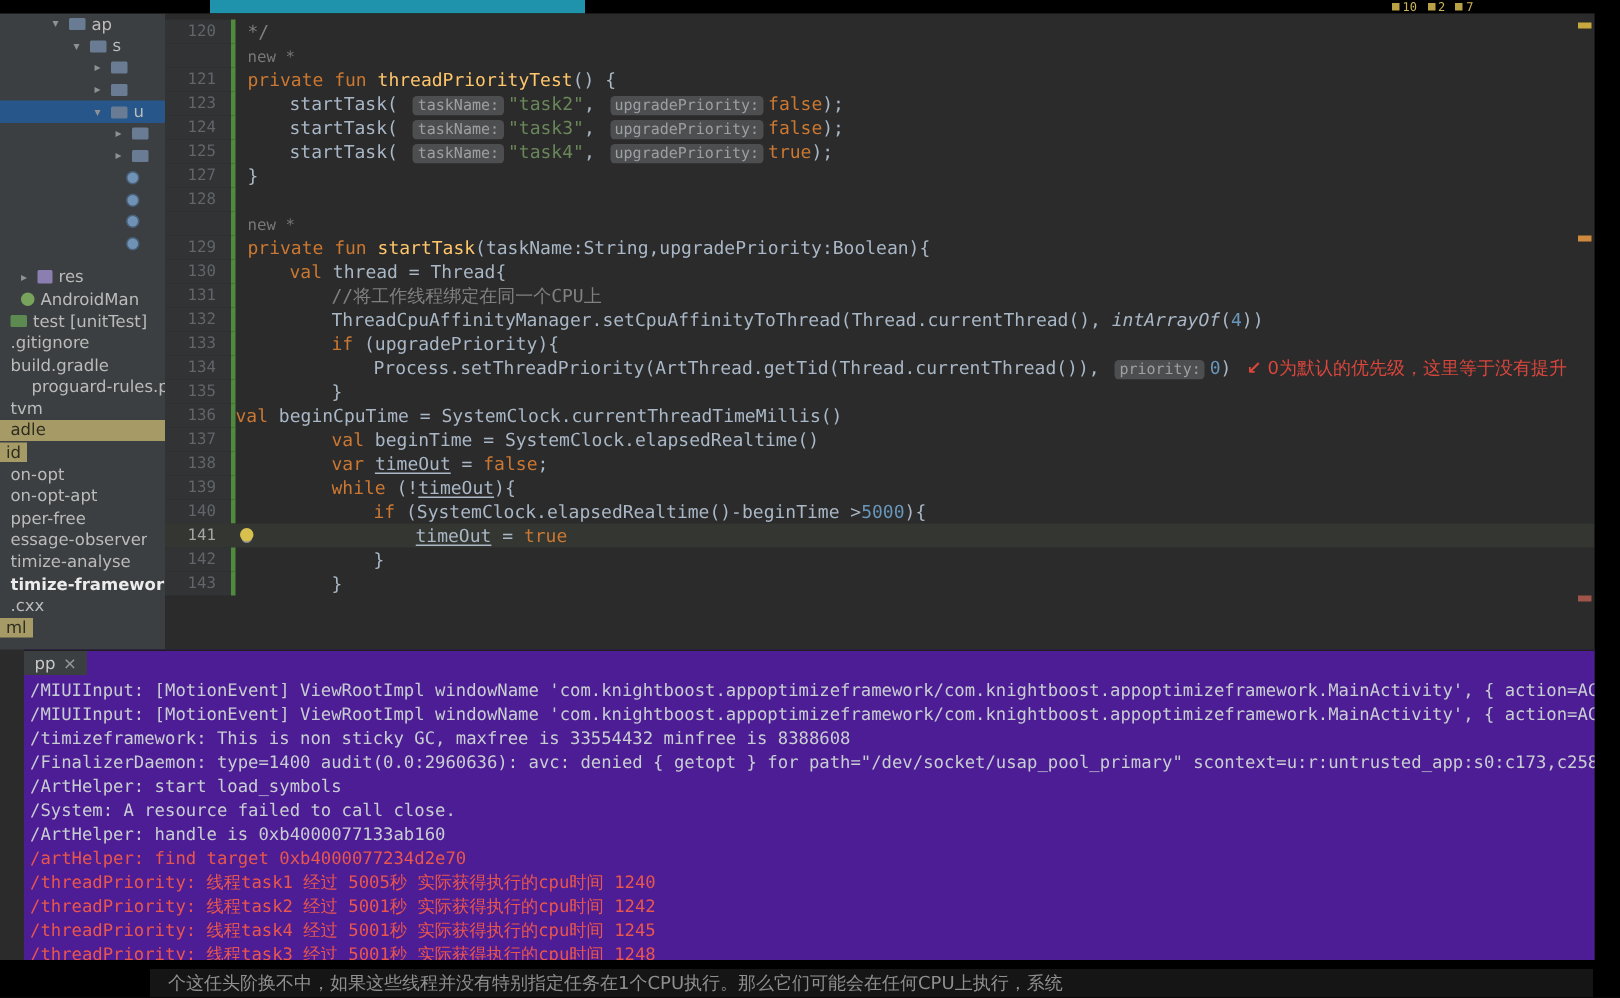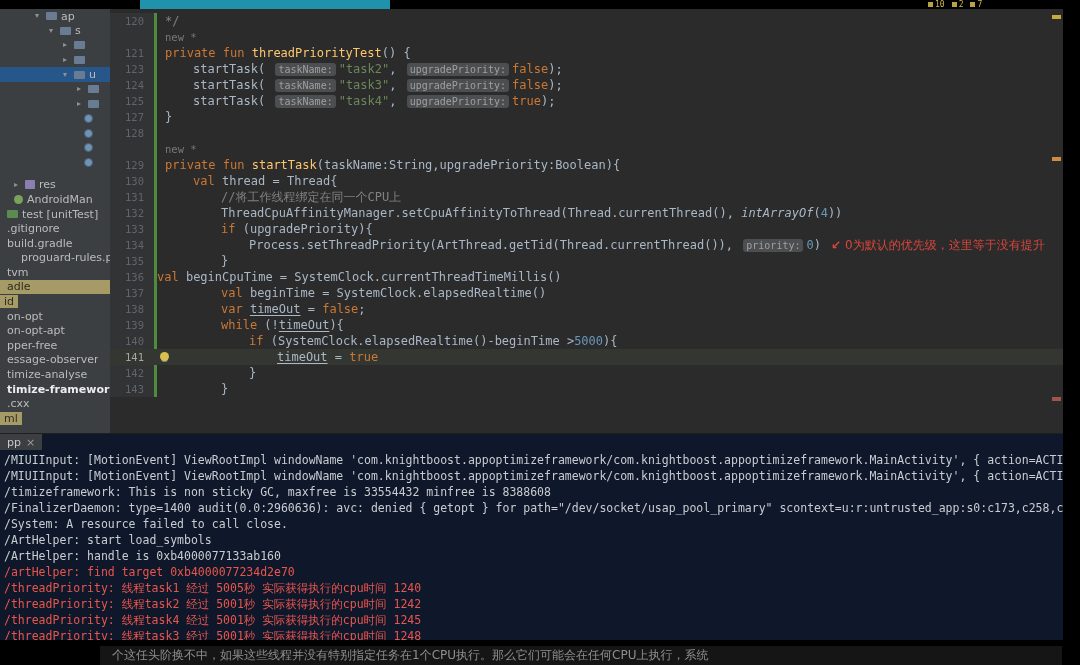--- a/index.html
+++ b/index.html
@@ -54,21 +54,21 @@
   .seg-vision{color:#787878;font-size:10.5px;}
   .ann-arrow{color:#d9463c;font-family:"DejaVu Sans",sans-serif;font-weight:bold;margin:0 4px 0 10px;}
   .ann{color:#d9463c;font-family:"DejaVu Sans",sans-serif;font-size:12px;}
   .bulb{position:absolute;left:50px;top:3px;width:9px;height:9px;border-radius:50%;
         background:#d8c04f;box-shadow:0 2px 0 -1px #8a8a8a;}
 
   .stripe{position:absolute;right:0;top:0;width:13px;height:424px;}
   .stripe .mark{position:absolute;right:2px;width:9px;height:4px;}
 
   
-  .console{position:absolute;left:0;top:424px;width:1063px;height:207px;background:#0f172a;
+  .console{position:absolute;left:16px;top:424px;width:1063px;height:207px;background:#4c1d95;
            border-top:1px solid #1f1f1f;overflow:hidden;}
   .console-tabs{height:16px;display:flex;align-items:center;}
   .console-tab{display:inline-flex;align-items:center;gap:5px;height:16px;padding:0 7px;
                background:#3c3f41;color:#c7c7c7;font-size:11px;}
   .tab-close{color:#9a9a9a;font-size:11px;cursor:pointer;}
   .console-lines{padding:2px 0 0 4px;font-family:"DejaVu Sans Mono","Liberation Mono",monospace;
                  font-size:11.5px;}
   .console-line{height:16px;line-height:16px;white-space:pre;overflow:hidden;}
   .console-line.info{color:#c8cdd1;}
   .console-line.error{color:#e8564e;}
@@ -251,22 +251,22 @@
         <div class="console-tab">
           <span>pp</span>
           <span class="tab-close">×</span>
         </div>
       </div>
       <div class="console-lines" id="console-lines">
           <div class="console-line info">/MIUIInput: [MotionEvent] ViewRootImpl windowName 'com.knightboost.appoptimizeframework/com.knightboost.appoptimizeframework.MainActivity', { action=ACTION_DOWN, id[0]=0, pointerCou</div>
           <div class="console-line info">/MIUIInput: [MotionEvent] ViewRootImpl windowName 'com.knightboost.appoptimizeframework/com.knightboost.appoptimizeframework.MainActivity', { action=ACTION_UP, id[0]=0, pointerCount</div>
           <div class="console-line info">/timizeframework: This is non sticky GC, maxfree is 33554432 minfree is 8388608</div>
           <div class="console-line info">/FinalizerDaemon: type=1400 audit(0.0:2960636): avc: denied { getopt } for path="/dev/socket/usap_pool_primary" scontext=u:r:untrusted_app:s0:c173,c258,c512,c768 tcontext=u:r:zygot</div>
+          <div class="console-line info">/ArtHelper: start load_symbols</div>
           <div class="console-line info">/System: A resource failed to call close.</div>
-          <div class="console-line info">/ArtHelper: start load_symbols</div>
           <div class="console-line info">/ArtHelper: handle is 0xb4000077133ab160</div>
           <div class="console-line error">/artHelper: find target 0xb4000077234d2e70</div>
           <div class="console-line error">/threadPriority: 线程task1 经过 5005秒 实际获得执行的cpu时间 1240</div>
           <div class="console-line error">/threadPriority: 线程task2 经过 5001秒 实际获得执行的cpu时间 1242</div>
           <div class="console-line error">/threadPriority: 线程task4 经过 5001秒 实际获得执行的cpu时间 1245</div>
           <div class="console-line error">/threadPriority: 线程task3 经过 5001秒 实际获得执行的cpu时间 1248</div>
         </div>
     </div>
 
   </div>

